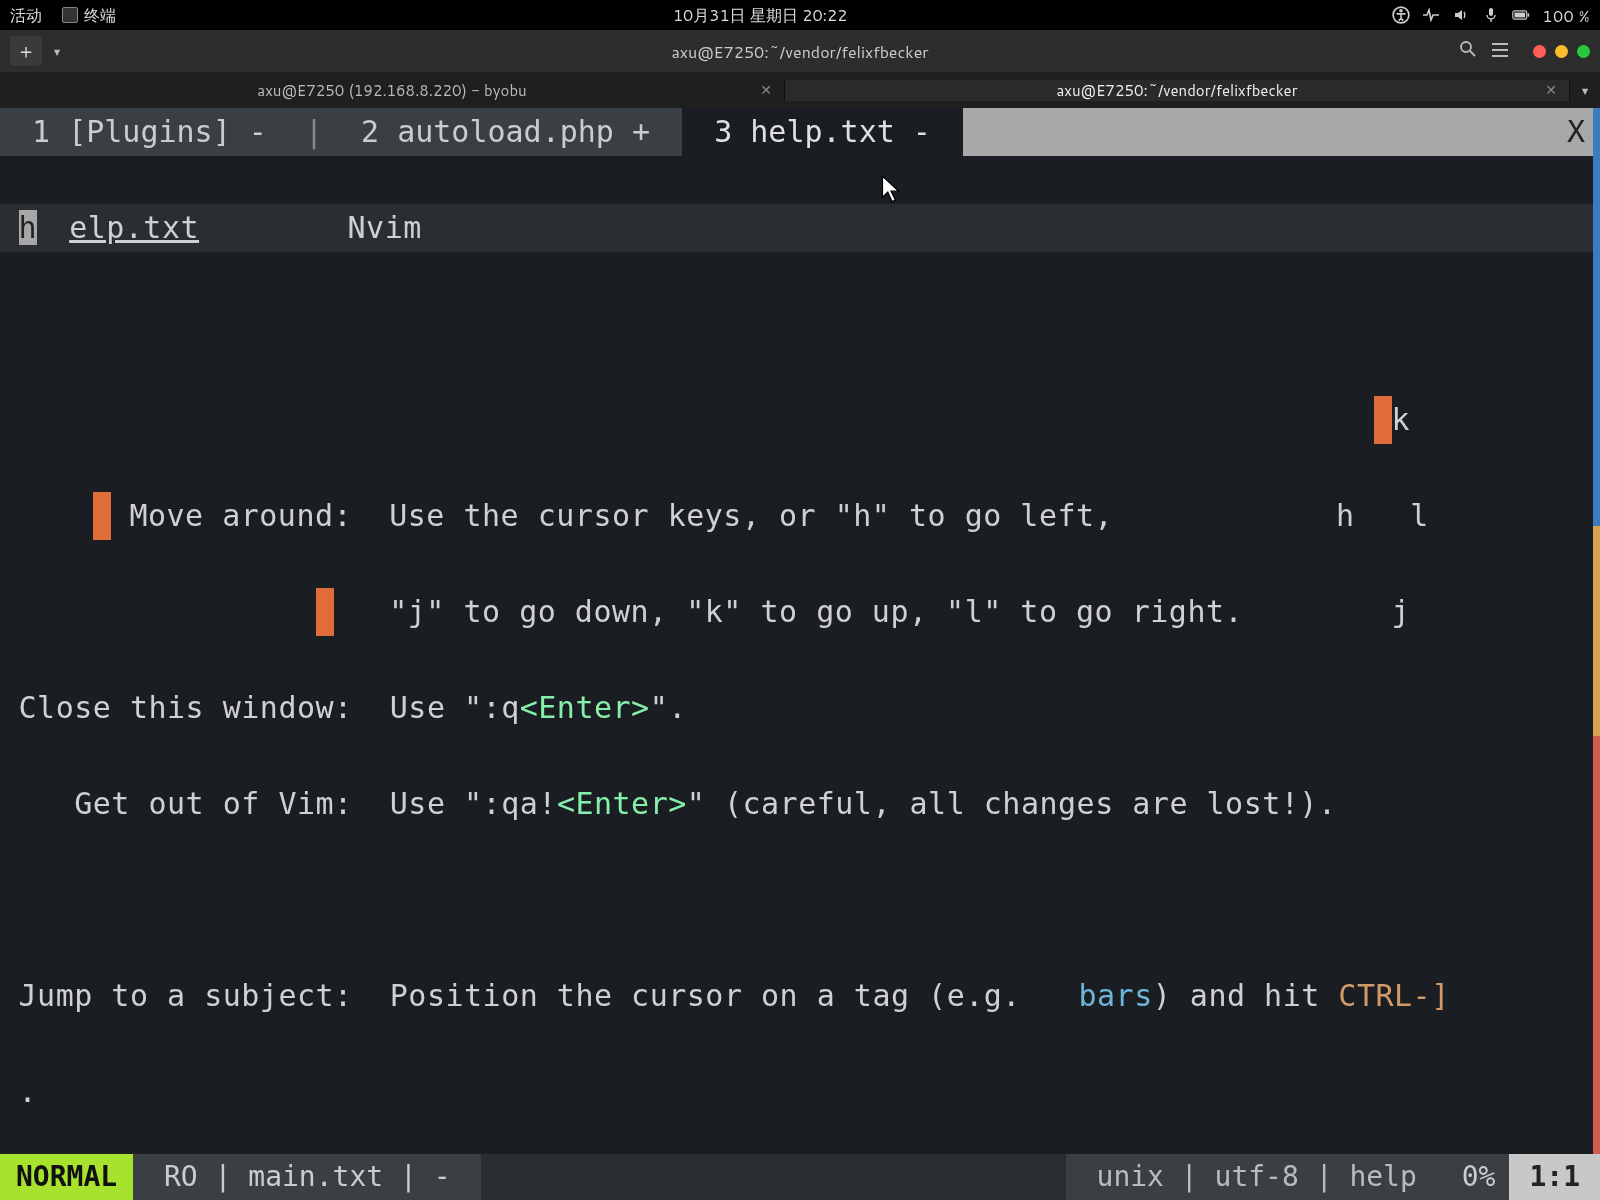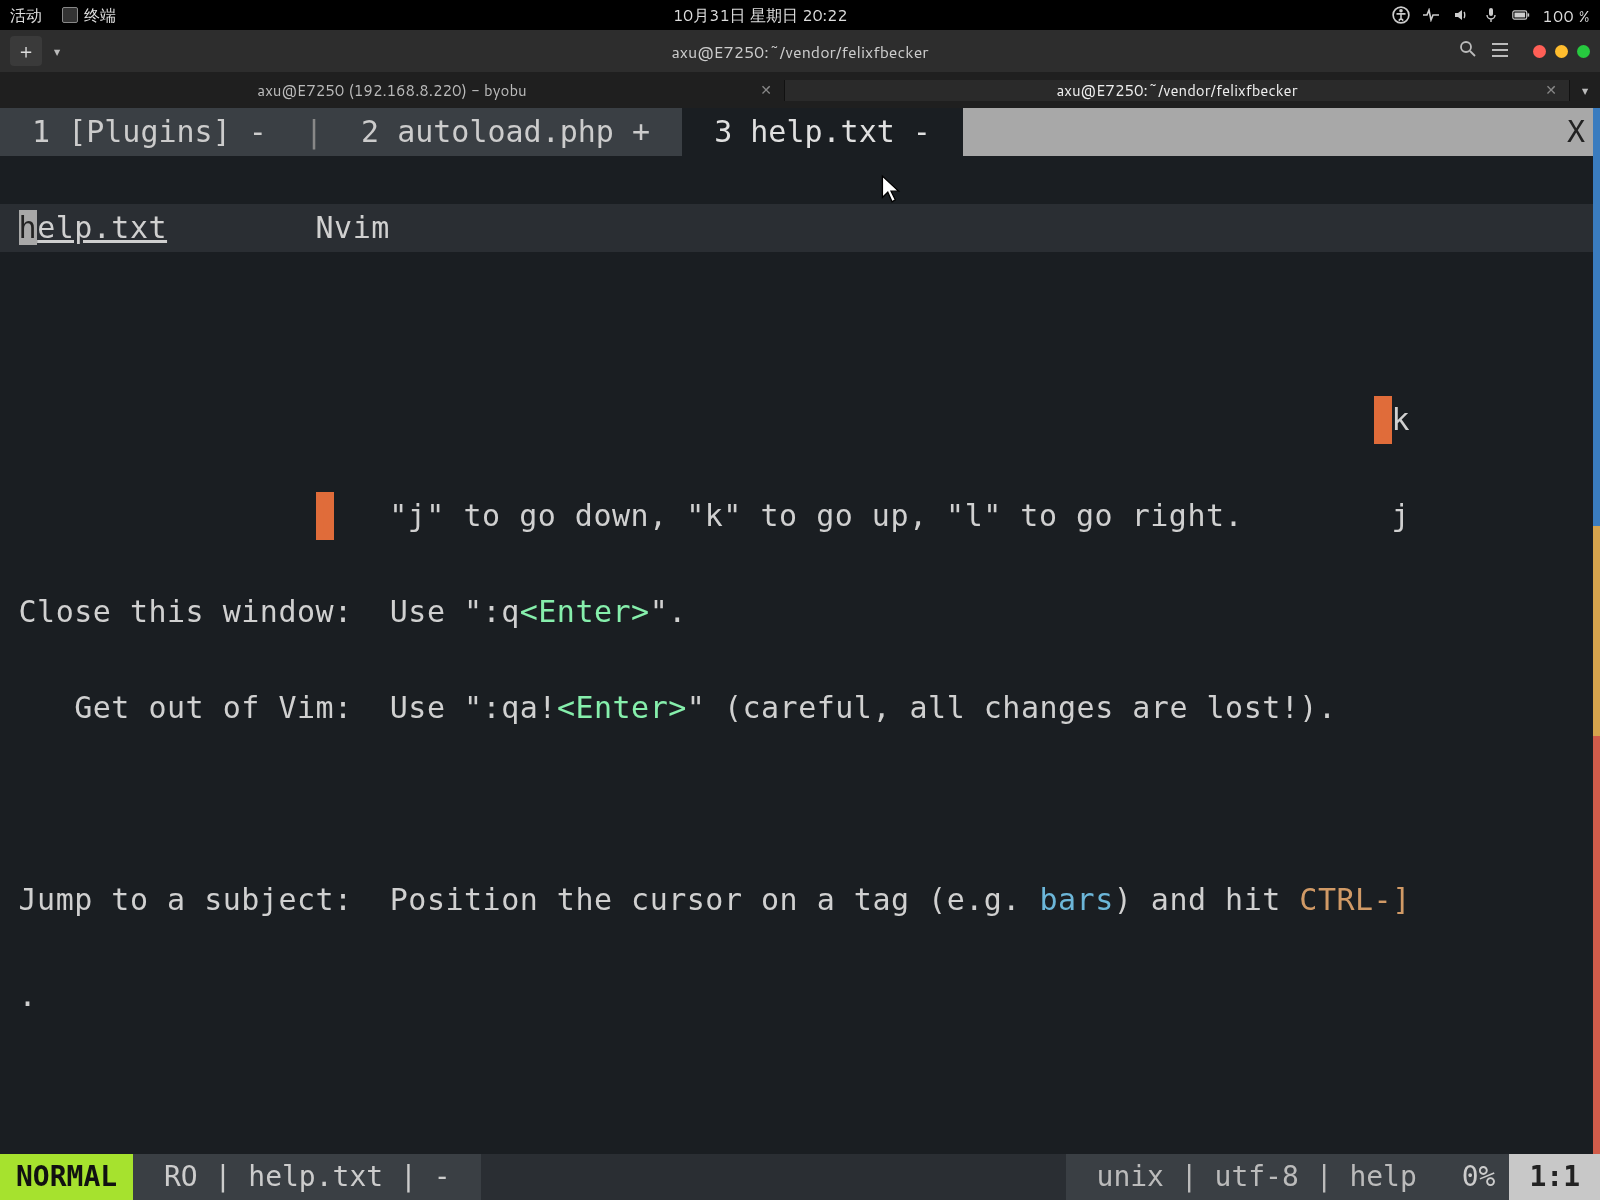--- a/index.html
+++ b/index.html
@@ -42,23 +42,23 @@
   .vim-tab.inactive { background: #3a3f44; color: #ccc; }
   .vim-tab.sep { background: #3a3f44; color: #888; padding: 0 6px; }
   .vim-tab.active { background: #1a1e22; color: #e0e0e0; }
   .vim-tab-fill { flex: 1; background: #a8a8a8; }
   .vim-tab-close { width: 48px; background: #a8a8a8; color: #222; display: flex; align-items: center; justify-content: center; font-size: 30px; cursor: pointer; }
 
   
   .buffer { padding: 0; font-size: 30px; line-height: 48px; white-space: pre; font-family: "DejaVu Sans Mono", monospace; letter-spacing: 0.5px; }
   .buffer .row { height: 48px; }
   .cur { background: #a8a8a8; color: #222; } 
-  .hl-file { color: #d0d0d0; text-decoration: underline; }
+  .hl-file { color: #d0d0d0; text-decoration: underline; padding-left: 32px; }
   .hl-special { color: #86efac; }  
-  .hl-link    { color: #6cb6d9; }  
+  .hl-link    { color: #6cb6d9; margin-left: 39px; }  
   .hl-key     { color: #d19a66; }
   .conceal    { background: #e06c3a; color: #e06c3a; display: inline-block; width: 18px; } 
   
   .filename-line { background: #2a2e33; }
   
   
   .statusline { position: absolute; bottom: 0; left: 0; right: 0; height: 46px; display: flex; font-size: 28px; font-family: "DejaVu Sans Mono", monospace; border-radius: 10px; }
   .sl-mode { background: #a6e22e; color: #111; font-weight: bold; padding: 0 16px; display: flex; align-items: center; }
   .sl-file { background: #3a3f44; color: #ccc; padding: 0 14px; display: flex; align-items: center; flex: 0 0 auto; white-space: pre; }
   .sl-mid  { flex: 1; background: #2a2e33; }
@@ -167,20 +167,21 @@
     <div class="vim-tab inactive"> 2 autoload.php + </div>
     <div class="vim-tab active"> 3 help.txt - </div>
     <div class="vim-tab-fill"></div>
     <div class="vim-tab-close">X</div>
   </div>
 
   <div class="buffer">
 <div class="row filename-line"> <span class="cur">h</span><span class="hl-file">elp.txt</span>        <span>Nvim</span></div>
 <div class="row"></div>
 <div class="row">                                                                          <span class="conceal">|</span><span>k</span></div>
+<div class="row">     <span class="conceal">|</span> <span>Move around:</span>  <span>Use the cursor keys, or "h" to go left,</span>            <span>h</span>   <span>l</span></div>
 <div class="row">                 <span class="conceal">|</span>   <span>"j" to go down, "k" to go up, "l" to go right.</span>        <span>j</span></div>
 <div class="row"> <span>Close this window:</span>  <span>Use ":q</span><span class="hl-special">&lt;Enter&gt;</span><span>".</span></div>
 <div class="row">    <span>Get out of Vim:</span>  <span>Use ":qa!</span><span class="hl-special">&lt;Enter&gt;</span><span>" (careful, all changes are lost!).</span></div>
 <div class="row"></div>
 <div class="row"> <span>Jump to a subject:</span>  <span>Position the cursor on a tag (e.g. </span><span class="hl-link">bars</span><span>) and hit </span><span class="hl-key">CTRL-]</span></div>
 <div class="row"> <span>.</span></div>
 
 
 
 
@@ -192,21 +193,21 @@
   </div>
 
   <div class="edge">
     <div class="seg1"></div>
     <div class="seg2"></div>
     <div class="seg3"></div>
   </div>
 
   <div class="statusline">
     <div class="sl-mode">NORMAL</div>
-    <div class="sl-file"> RO | help.txt | - </div>
+    <div class="sl-file"> RO | main.txt | - </div>
     <div class="sl-mid"></div>
     <div class="sl-info"> unix | utf-8 | help </div>
     <div class="sl-pct">0%</div>
     <div class="sl-pos">1:1</div>
   </div>
 
   <svg class="cursor-arrow" viewBox="0 0 20 28">
     <path d="M2 2 L2 22 L7 17 L11 26 L14 24 L10 16 L17 16 Z" fill="#fff" stroke="#000" stroke-width="1.2"></path>
   </svg>
 </div>

